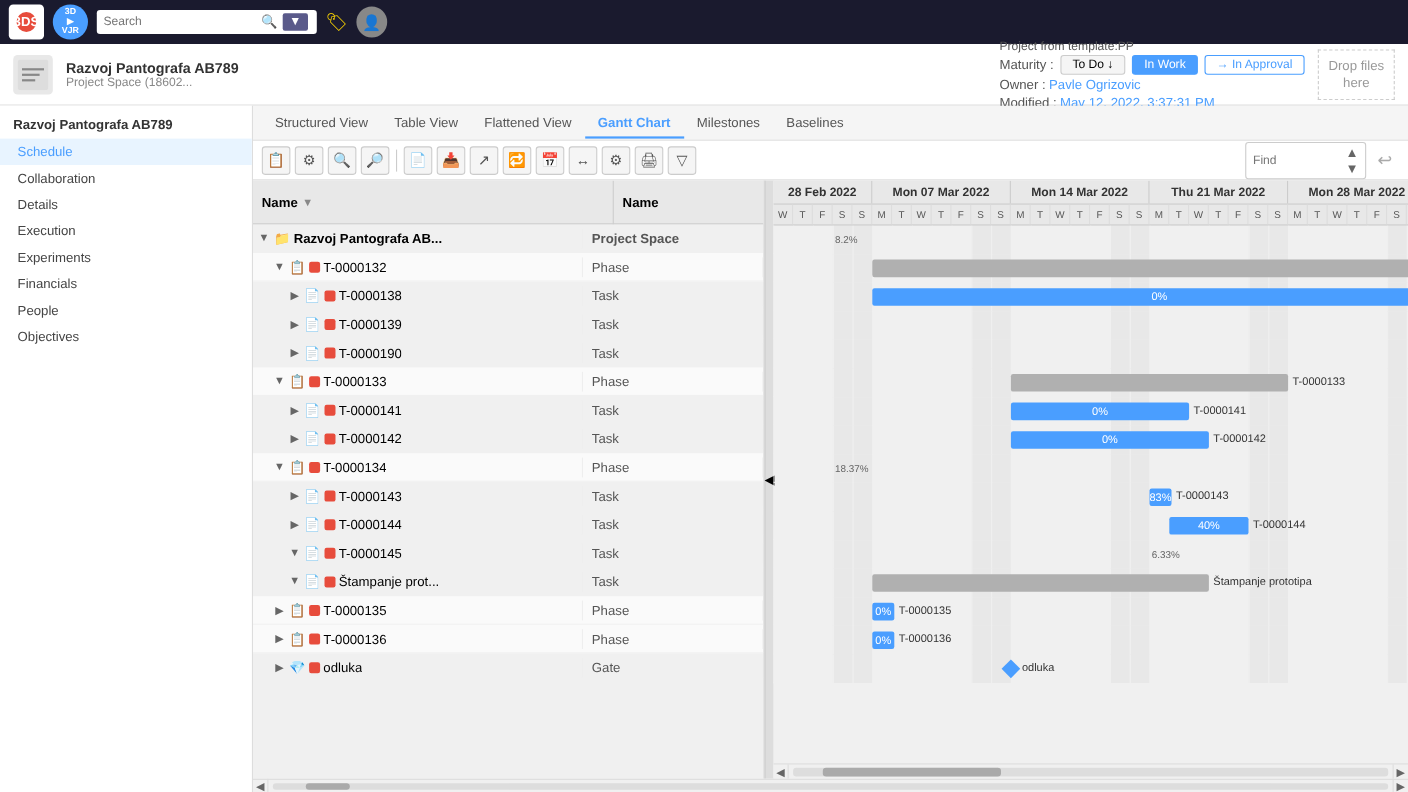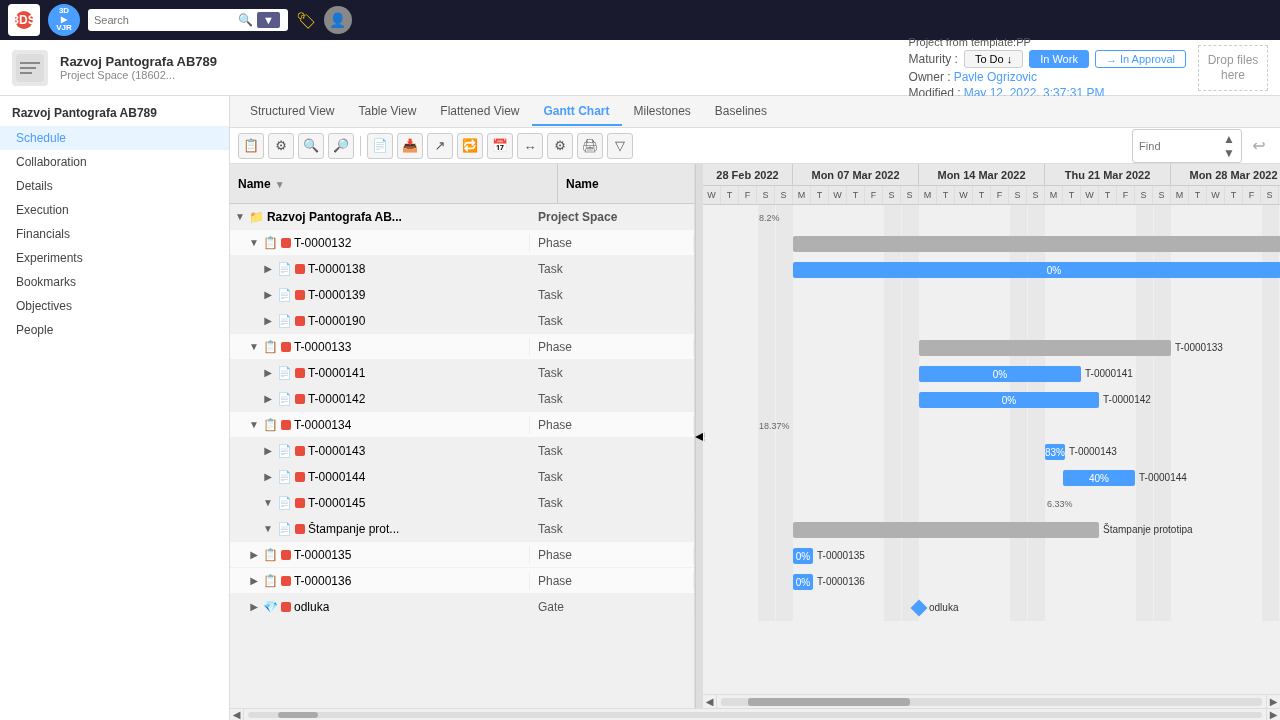--- a/index.html
+++ b/index.html
@@ -173,25 +173,24 @@
 
 <div class="main-layout">
 
   <div class="sidebar">
     <div class="sidebar-project-title">Razvoj Pantografa AB789</div>
     <div id="sidebar-items-container">
         <div class="sidebar-item active">Schedule</div>
         <div class="sidebar-item">Collaboration</div>
         <div class="sidebar-item">Details</div>
         <div class="sidebar-item">Execution</div>
+        <div class="sidebar-item">Experiments</div>
         <div class="sidebar-item">Financials</div>
-        <div class="sidebar-item">Experiments</div>
-        <div class="sidebar-item">Bookmarks</div>
+        <div class="sidebar-item">People</div>
         <div class="sidebar-item">Objectives</div>
-        <div class="sidebar-item">People</div>
       </div>
   </div>
 
   <div class="content">
 
     <div class="view-tabs" id="view-tabs-container">
         <div class="view-tab">Structured View</div>
         <div class="view-tab">Table View</div>
         <div class="view-tab">Flattened View</div>
         <div class="view-tab active">Gantt Chart</div>

